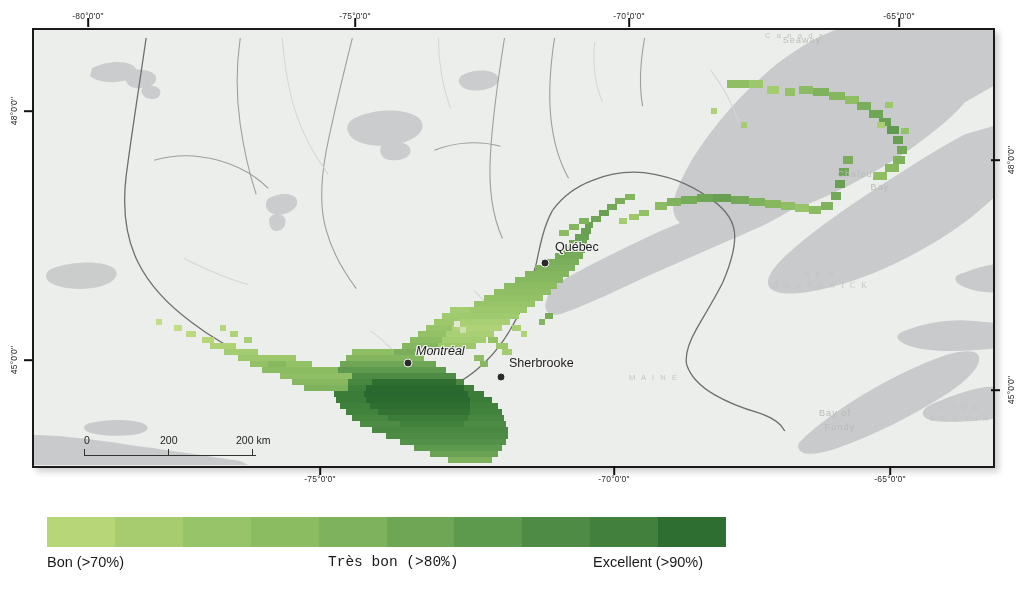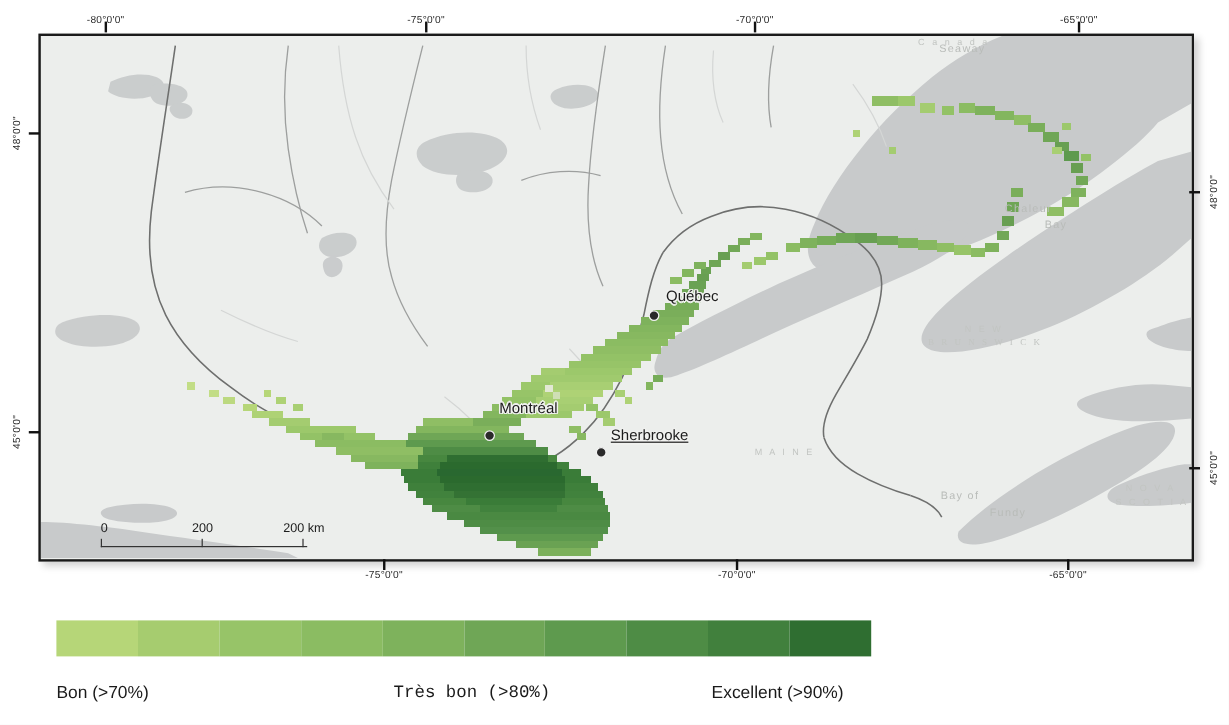--- a/index.html
+++ b/index.html
@@ -45,21 +45,21 @@
   .sb-labels{position:relative;height:14px;}
   .sb-labels span{position:absolute;font-size:10.5px;color:#1d1d1d;white-space:nowrap;}
   .sb-line{position:relative;height:7px;margin-top:1px;}
   .sb-line .bar{position:absolute;left:0;top:6px;width:100%;height:1.4px;background:#333;}
   .sb-line .tk{position:absolute;top:0px;width:1.4px;height:7px;background:#333;}
 
   
   .legend{position:absolute;left:47px;top:517px;width:679px;}
   .legend-ramp{display:flex;height:30px;width:100%;}
   .legend-ramp div{flex:1 1 auto;height:100%;}
-  .legend-labels{position:relative;height:24px;margin-top:23px;}
+  .legend-labels{position:relative;height:24px;margin-top:7px;}
   .legend-labels span{position:absolute;font-size:14.5px;color:#1a1a1a;white-space:nowrap;}
   .ll-left{left:0;}
   .ll-mid{left:281px;font-family:Liberation Mono, monospace;}
   .ll-right{left:546px;}
 
   
   .city-dot{
     position:absolute;width:9px;height:9px;border-radius:50%;
     background:#2a2a2a;border:1.6px solid #f2f2f2;
     transform:translate(-50%,-50%);box-sizing:border-box;
@@ -328,37 +328,37 @@
             <rect x="122" y="288" width="6" height="6" fill="#c2dd86"></rect>
             <rect x="706" y="92" width="6" height="6" fill="#a4cc70"></rect>
             <rect x="676" y="78" width="6" height="6" fill="#aed275"></rect>
           </g>
         </g>
       </svg>
 
       <div class="geo-lbl" style="left:768px;top:10px;">Seaway</div>
       <div class="geo-lbl" style="left:823px;top:144px;">Chaleur</div>
       <div class="geo-lbl" style="left:830px;top:157px;margin-left:16px;">Bay</div>
-      <div class="geo-lbl" style="left:766px;top:383px;">Bay of</div>
+      <div class="geo-lbl" style="left:801px;top:383px;">Bay of</div>
       <div class="geo-lbl" style="left:806px;top:397px;">Fundy</div>
       <div class="geo-lbl admin" style="left:786px;top:244px;">N E W</div>
       <div class="geo-lbl admin" style="left:787px;top:255px;font-family:Liberation Serif, serif;">B R U N S W I C K</div>
       <div class="geo-lbl admin" style="left:620px;top:347px;">M A I N E</div>
       <div class="geo-lbl admin" style="left:925px;top:377px;">N O V A</div>
       <div class="geo-lbl admin" style="left:926px;top:388px;">S C O T I A</div>
       <div class="geo-lbl admin" style="left:761px;top:5px;">C a n a d a</div>
 
       <div class="city-dot" style="left:511px;top:233px;"></div>
       <div class="city-lbl" style="left:521px;top:210px;">Québec</div>
 
       <div class="city-dot" style="left:374px;top:333px;"></div>
-      <div class="city-lbl" style="left:382px;top:303px;">Montréal</div>
+      <div class="city-lbl" style="left:382px;top:314px;font-style:italic;">Montréal</div>
 
       <div class="city-dot" style="left:467px;top:347px;"></div>
-      <div class="city-lbl" style="left:475px;top:326px;text-decoration:underline;">Sherbrooke</div>
+      <div class="city-lbl" style="left:475px;top:326px;">Sherbrooke</div>
 
       <div class="scalebar">
         <div class="sb-labels">
           <span style="left:0px;">0</span>
           <span style="left:76px;">200</span>
           <span style="left:152px;">200 km</span>
         </div>
         <div class="sb-line">
           <div class="bar"></div>
           <div class="tk" style="left:0px;"></div>

